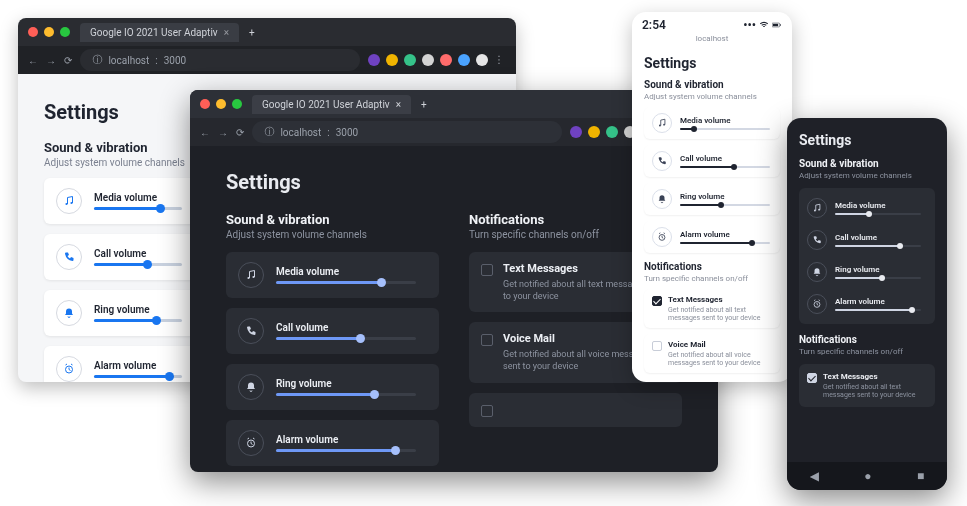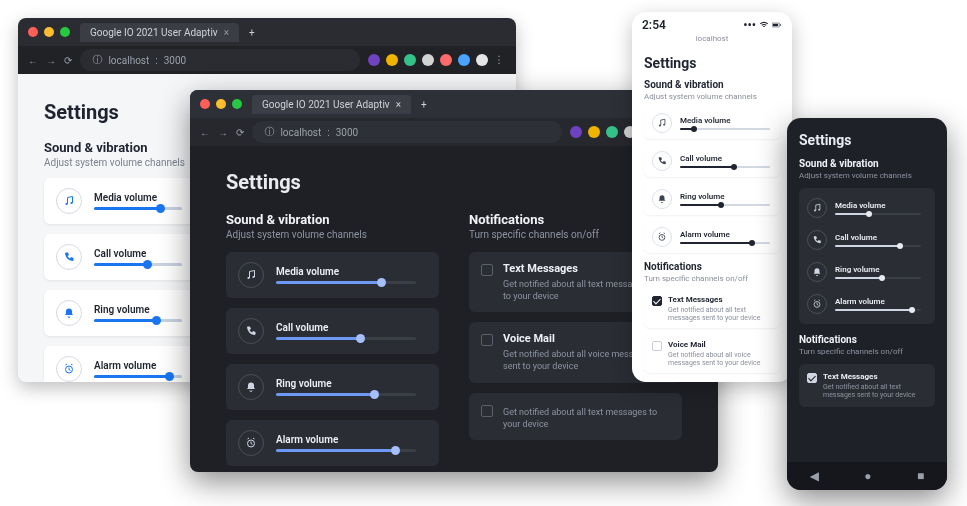--- a/index.html
+++ b/index.html
@@ -383,21 +383,20 @@
             <div class="bd-noti">
       <div class="bd-cb"></div>
       <div>
         <div class="bd-ntitle">Voice Mail</div>
         <div class="bd-ndesc">Get notified about all voice messages sent to your device</div>
       </div>
     </div>
             <div class="bd-noti">
       <div class="bd-cb"></div>
       <div>
-        <div class="bd-ndesc">Get notified about all text messages to your device</div>
       </div>
     </div>
           </div>
       </div>
     </div>
   </div>
 </div>
 
 <div class="mob-light">
   <div class="ml-status">

